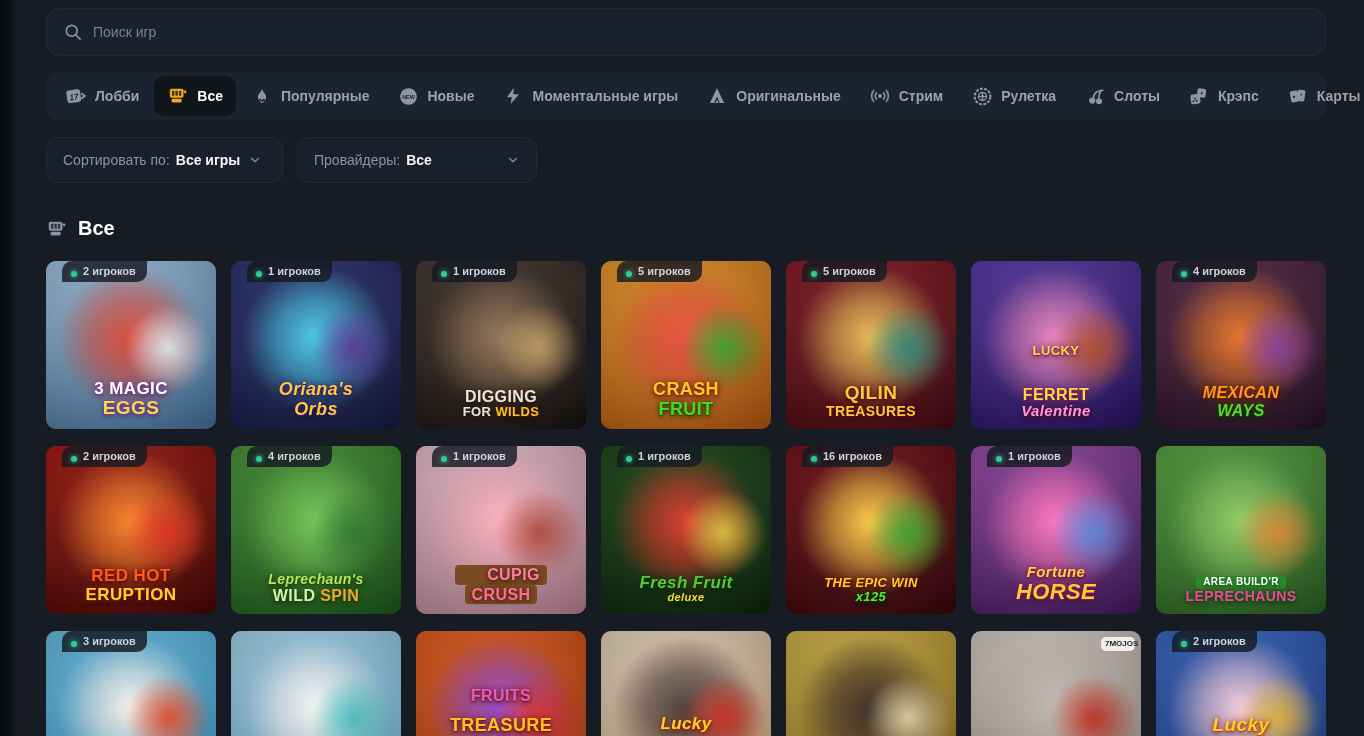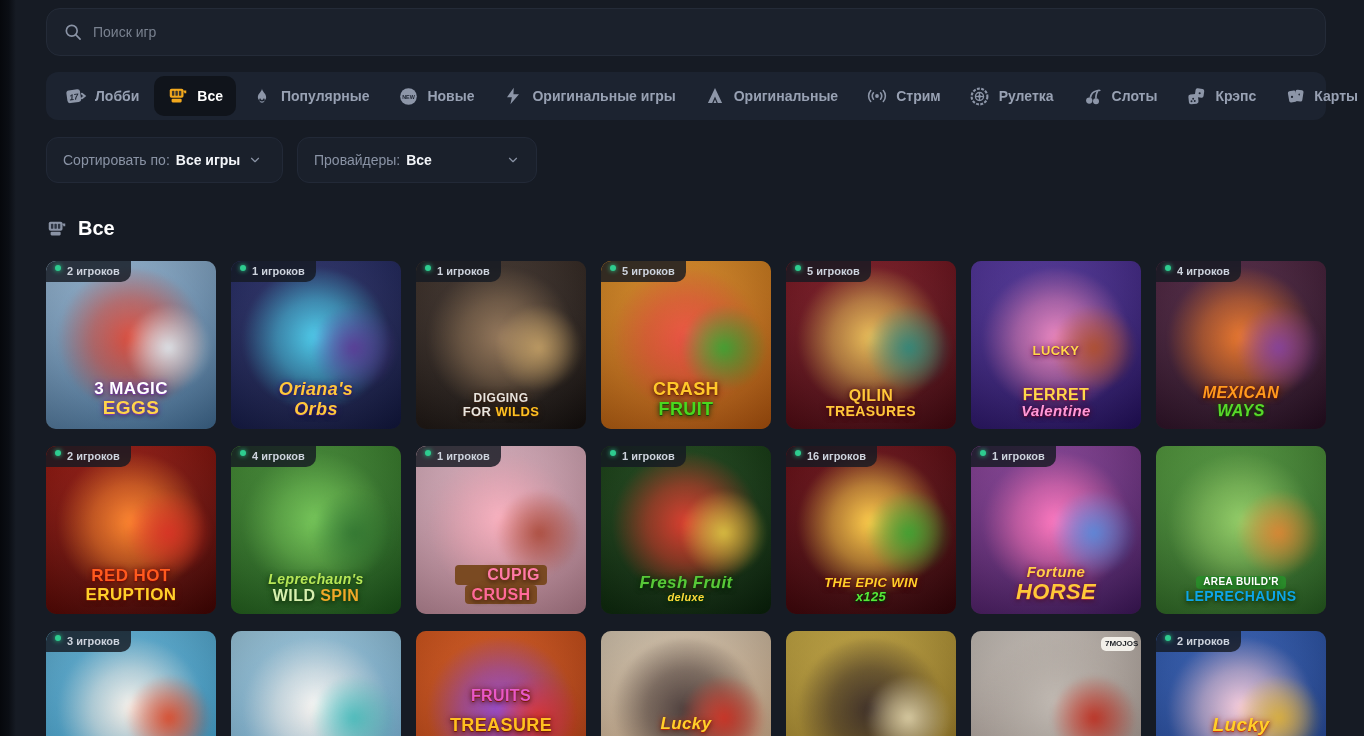--- a/index.html
+++ b/index.html
@@ -81,24 +81,24 @@
     overflow:hidden; cursor:pointer; background:#222;
   }
   .tile .art{ position:absolute; inset:0; }
   .tile .blob{ position:absolute; width:150px; height:140px; left:10px; top:8px;
     border-radius:50%; filter:blur(2px); }
   .tile .blob2{ position:absolute; width:90px; height:86px; right:2px; top:44px;
     border-radius:50%; filter:blur(2px); }
   .tile .vignette{ position:absolute; inset:0;
     background:radial-gradient(circle at 50% 42%, rgba(255,255,255,0.10), rgba(0,0,0,0.26) 95%); }
   .badge{
-    position:absolute; left:0; top:0; z-index:3;
+    position:absolute; left:16px; top:0; z-index:3;
     background:rgba(21,26,34,0.82);
     border-top-left-radius:10px; border-bottom-right-radius:10px;
-    padding:4px 11px 5px 9px; display:flex; align-items:flex-start; gap:6px;
+    padding:4px 11px 5px 9px; display:flex; align-items:flex-end; gap:6px;
   }
   .badge .dot{ width:6px; height:6px; border-radius:50%; background:#2ecc8f;
     box-shadow:0 0 5px #2ecc8f; }
   .badge .badge-text{ color:#cdd3dd; font-size:11px; font-weight:700; }
   .corner-brand{
     position:absolute; top:6px; right:6px; z-index:3;
     background:#f2efe9; color:#23262b; font-size:8px; font-weight:800;
     border-radius:5px; padding:3px 4px; line-height:1.05; text-align:center; max-width:34px;
   }
   .title-wrap{
@@ -169,21 +169,21 @@
           </svg>
         </span>
     <span class="tab-label">Новые</span>
   </div>
       <div class="tab">
     <span class="tab-icon">
           <svg width="18" height="20" viewBox="0 0 24 24" fill="currentColor">
             <polygon points="13,1 4,13.5 10.5,13.5 8.6,23 20,9.5 12.6,9.5"></polygon>
           </svg>
         </span>
-    <span class="tab-label">Оригинальные игры</span>
+    <span class="tab-label">Моментальные игры</span>
   </div>
       <div class="tab">
     <span class="tab-icon">
           <svg width="20" height="20" viewBox="0 0 24 24" fill="currentColor">
             <path d="M12 2.5 L20.5 20.5 H15.4 L12 12.6 L8.6 20.5 H3.5 Z M12 16.2 L13.8 20.5 H10.2 Z"></path>
           </svg>
         </span>
     <span class="tab-label">Оригинальные</span>
   </div>
       <div class="tab">
@@ -325,21 +325,21 @@
       <div class="blob" style="background: radial-gradient(circle, rgb(138, 106, 74) 0%, rgba(138, 106, 74, 0.6) 38%, transparent 72%);"></div>
       <div class="blob2" style="background: radial-gradient(circle, rgb(200, 160, 96) 0%, rgba(200, 160, 96, 0.533) 35%, transparent 70%);"></div>
       <div class="vignette"></div>
     </div>
     <div class="badge">
       <span class="dot"></span>
       <span class="badge-text">1 игроков</span>
     </div>
 
     <div class="title-wrap">
-          <div class="t-line" style="font-size: 12px; text-shadow: rgb(58, 32, 18) 0px 1px 0px, rgb(58, 32, 18) 0px 0px 6px, rgba(0, 0, 0, 0.55) 0px 2px 4px;"><span><span class="seg" style="color: rgb(233, 229, 223);">DIGGING</span></span></div>
+          <div class="t-line" style="font-size: 16px; text-shadow: rgb(58, 32, 18) 0px 1px 0px, rgb(58, 32, 18) 0px 0px 6px, rgba(0, 0, 0, 0.55) 0px 2px 4px;"><span><span class="seg" style="color: rgb(233, 229, 223);">DIGGING</span></span></div>
           <div class="t-line" style="font-size: 13px; text-shadow: rgb(58, 32, 18) 0px 1px 0px, rgb(58, 32, 18) 0px 0px 6px, rgba(0, 0, 0, 0.55) 0px 2px 4px;"><span><span class="seg" style="color: rgb(233, 229, 223);">FOR </span><span class="seg" style="color: rgb(255, 192, 32);">WILDS</span></span></div>
         </div>
   </div>
       <div class="tile" title="Crash Fruit">
     <div class="art" style="background: linear-gradient(160deg, rgb(239, 154, 40) 0%, rgb(187, 90, 16) 100%);">
       <div class="blob" style="background: radial-gradient(circle, rgb(232, 64, 48) 0%, rgba(232, 64, 48, 0.6) 38%, transparent 72%);"></div>
       <div class="blob2" style="background: radial-gradient(circle, rgb(58, 168, 40) 0%, rgba(58, 168, 40, 0.533) 35%, transparent 70%);"></div>
       <div class="vignette"></div>
     </div>
     <div class="badge">
@@ -357,21 +357,21 @@
       <div class="blob" style="background: radial-gradient(circle, rgb(232, 184, 72) 0%, rgba(232, 184, 72, 0.6) 38%, transparent 72%);"></div>
       <div class="blob2" style="background: radial-gradient(circle, rgb(42, 138, 122) 0%, rgba(42, 138, 122, 0.533) 35%, transparent 70%);"></div>
       <div class="vignette"></div>
     </div>
     <div class="badge">
       <span class="dot"></span>
       <span class="badge-text">5 игроков</span>
     </div>
 
     <div class="title-wrap">
-          <div class="t-line" style="font-size: 16px; text-shadow: rgb(90, 12, 20) 0px 1px 0px, rgb(90, 12, 20) 0px 0px 6px, rgba(0, 0, 0, 0.55) 0px 2px 4px;"><span><span class="seg" style="color: rgb(255, 200, 58);">QILIN</span></span></div>
+          <div class="t-line" style="font-size: 19px; text-shadow: rgb(90, 12, 20) 0px 1px 0px, rgb(90, 12, 20) 0px 0px 6px, rgba(0, 0, 0, 0.55) 0px 2px 4px;"><span><span class="seg" style="color: rgb(255, 200, 58);">QILIN</span></span></div>
           <div class="t-line" style="font-size: 14px; text-shadow: rgb(90, 12, 20) 0px 1px 0px, rgb(90, 12, 20) 0px 0px 6px, rgba(0, 0, 0, 0.55) 0px 2px 4px;"><span><span class="seg" style="color: rgb(255, 200, 58);">TREASURES</span></span></div>
         </div>
   </div>
       <div class="tile" title="Lucky Ferret Valentine">
     <div class="art" style="background: linear-gradient(160deg, rgb(90, 58, 171) 0%, rgb(38, 18, 100) 100%);">
       <div class="blob" style="background: radial-gradient(circle, rgb(232, 122, 184) 0%, rgba(232, 122, 184, 0.6) 38%, transparent 72%);"></div>
       <div class="blob2" style="background: radial-gradient(circle, rgb(184, 74, 40) 0%, rgba(184, 74, 40, 0.533) 35%, transparent 70%);"></div>
       <div class="vignette"></div>
     </div>
 
@@ -495,21 +495,21 @@
   </div>
       <div class="tile" title="Area Build'R Leprechauns">
     <div class="art" style="background: linear-gradient(160deg, rgb(90, 168, 66) 0%, rgb(42, 100, 36) 100%);">
       <div class="blob" style="background: radial-gradient(circle, rgb(136, 200, 88) 0%, rgba(136, 200, 88, 0.6) 38%, transparent 72%);"></div>
       <div class="blob2" style="background: radial-gradient(circle, rgb(232, 138, 42) 0%, rgba(232, 138, 42, 0.533) 35%, transparent 70%);"></div>
       <div class="vignette"></div>
     </div>
 
     <div class="title-wrap">
           <div class="t-line" style="font-size: 10px; text-shadow: rgba(0, 0, 0, 0.55) 0px 2px 4px;"><span class="pill" style="background: rgb(42, 138, 42);"><span class="seg" style="color: rgb(255, 255, 255);">AREA BUILD'R</span></span></div>
-          <div class="t-line" style="font-size: 14px; text-shadow: rgb(26, 74, 16) 0px 1px 0px, rgb(26, 74, 16) 0px 0px 6px, rgba(0, 0, 0, 0.55) 0px 2px 4px;"><span><span class="seg" style="color: #0ea5e9;">LEPRECHAUNS</span></span></div>
+          <div class="t-line" style="font-size: 14px; text-shadow: rgb(26, 74, 16) 0px 1px 0px, rgb(26, 74, 16) 0px 0px 6px, rgba(0, 0, 0, 0.55) 0px 2px 4px;"><span><span class="seg" style="color: #ec4899;">LEPRECHAUNS</span></span></div>
         </div>
   </div>
       <div class="tile" title="Always Up">
     <div class="art" style="background: linear-gradient(160deg, rgb(104, 192, 232) 0%, rgb(56, 160, 208) 100%);">
       <div class="blob" style="background: radial-gradient(circle, rgb(248, 240, 232) 0%, rgba(248, 240, 232, 0.6) 38%, transparent 72%);"></div>
       <div class="blob2" style="background: radial-gradient(circle, rgb(232, 74, 40) 0%, rgba(232, 74, 40, 0.533) 35%, transparent 70%);"></div>
       <div class="vignette"></div>
     </div>
     <div class="badge">
       <span class="dot"></span>

